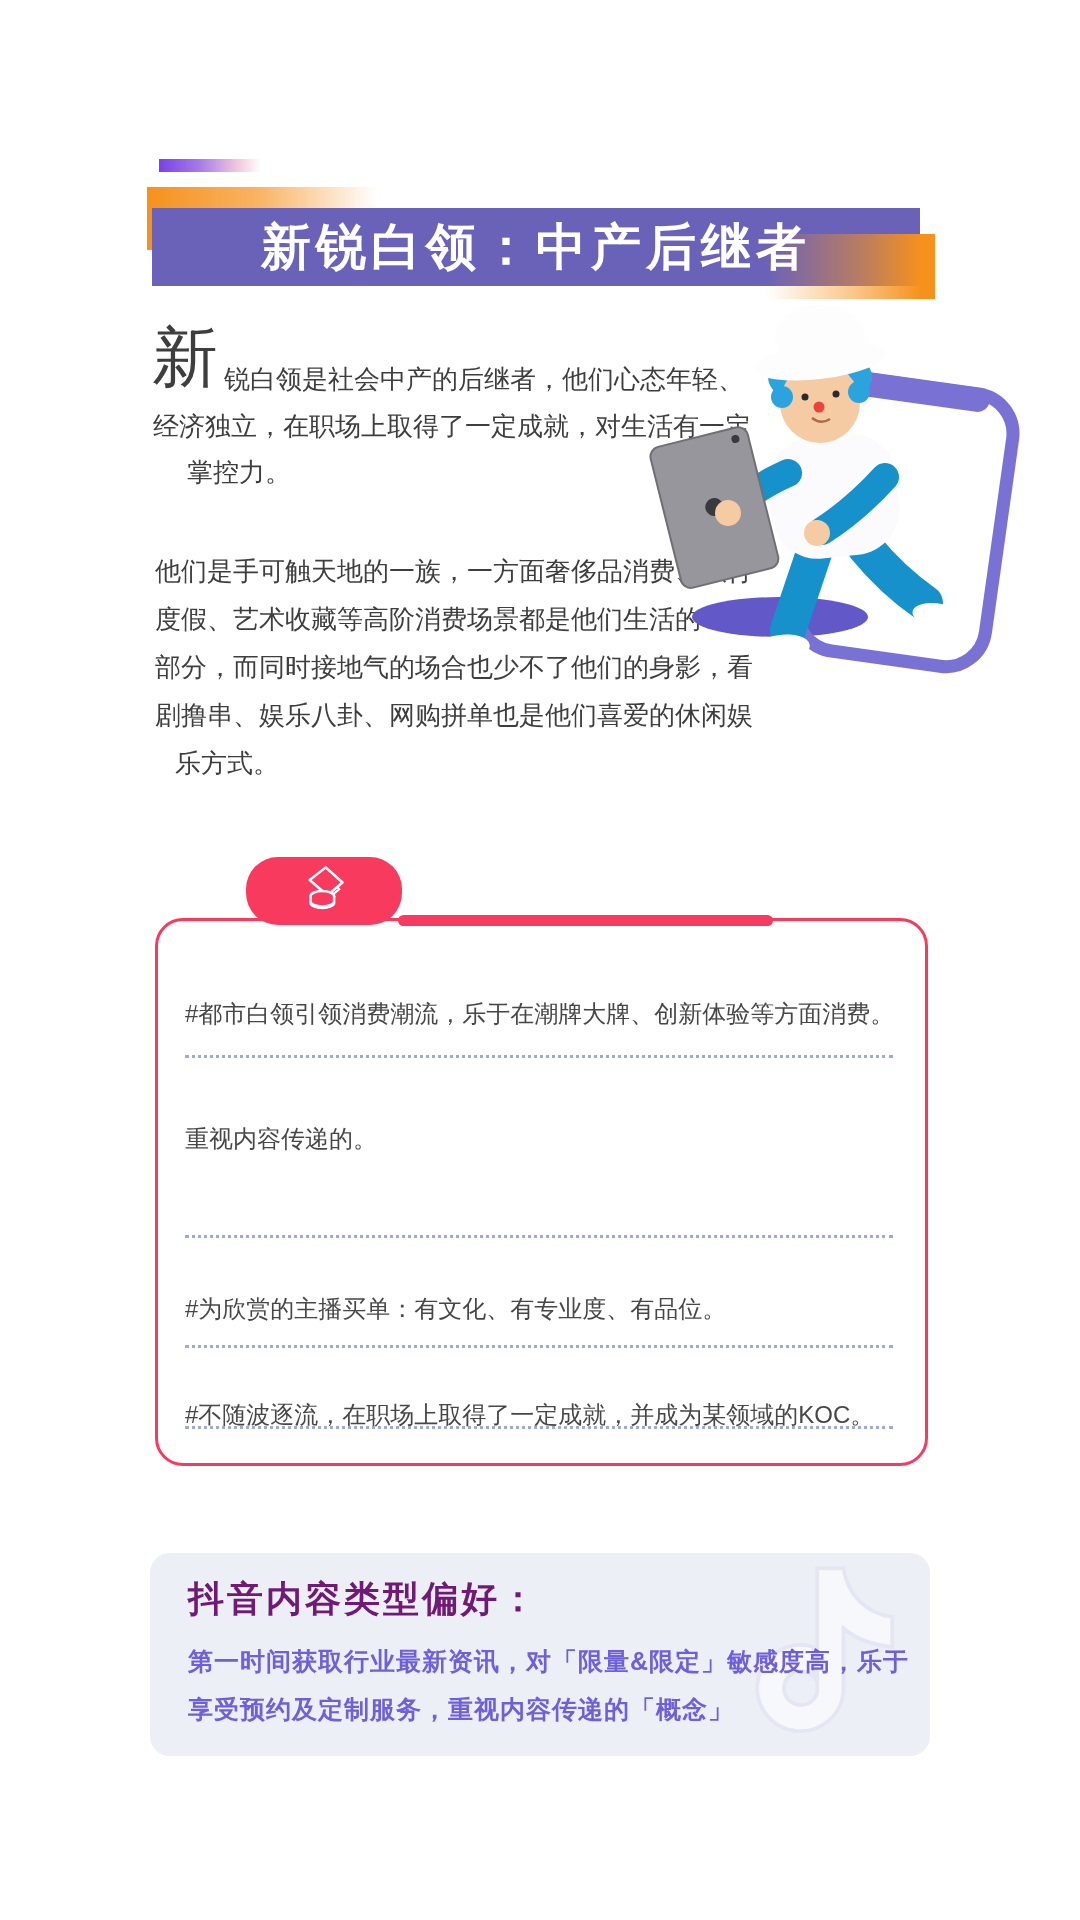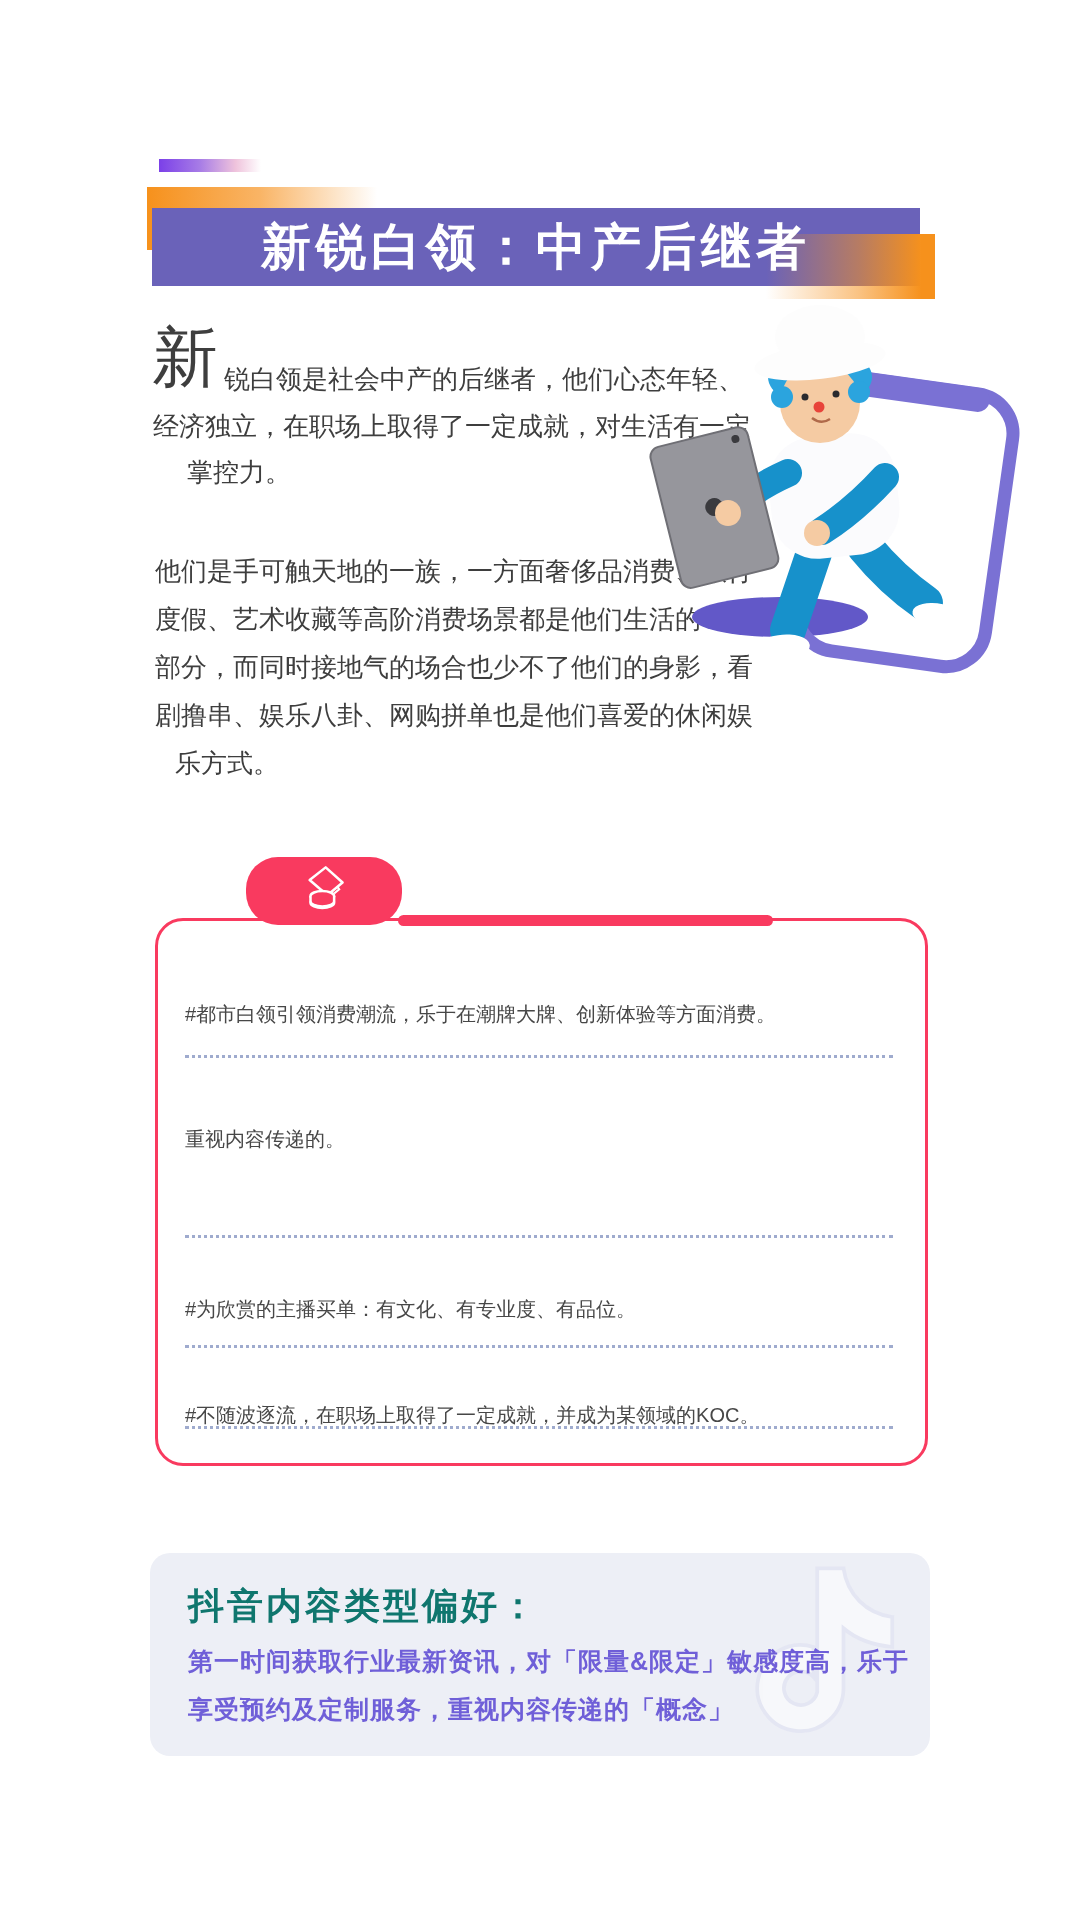--- a/index.html
+++ b/index.html
@@ -22,28 +22,28 @@
   
   .txt{position:absolute;color:#3E3E3E;font-size:26px;white-space:nowrap;}
   .dropcap{position:absolute;left:152px;top:324px;font-size:66px;line-height:1;color:#3E3E3E;}
 
   
   .hl-box{position:absolute;left:155px;top:918px;width:767px;height:542px;
      background:#ffffff;border:3px solid #F93A5F;border-radius:28px;}
   .hl-topbar{position:absolute;left:240px;top:-6px;width:375px;height:11px;border-radius:6px;background:#F93A5F;}
   .hl-pill{position:absolute;left:88px;top:-64px;width:156px;height:68px;border-radius:32px;background:#F93A5F;
      display:flex;align-items:center;justify-content:center;}
-  .hl-item{position:absolute;left:27px;width:713px;color:#474747;font-size:20px;line-height:64px;white-space:nowrap;}
+  .hl-item{position:absolute;left:27px;width:713px;color:#474747;font-size:24px;line-height:64px;white-space:nowrap;}
   .hl-item span{display:block;height:64px;}
   .hl-dot{position:absolute;left:27px;width:708px;height:0;border-top:3px dotted #9FABCE;}
 
   
   .pref-box{position:absolute;left:150px;top:1553px;width:780px;height:203px;border-radius:20px;
      background:#EDEFF6;overflow:hidden;}
-  .pref-title{position:absolute;left:38px;top:29px;font-size:36px;font-weight:600;color:#0f766e;
+  .pref-title{position:absolute;left:38px;top:22px;font-size:36px;font-weight:600;color:#701a75;
      letter-spacing:3px;white-space:nowrap;}
   .pref-line{position:absolute;left:38px;font-size:25px;font-weight:bold;color:#6F5FD8;
      letter-spacing:1px;white-space:nowrap;}
   .pref-watermark{position:absolute;right:14px;top:4px;opacity:.55;}
 
   .illu{position:absolute;left:630px;top:285px;width:400px;height:400px;}
 </style>
 </head>
 <body>
 

